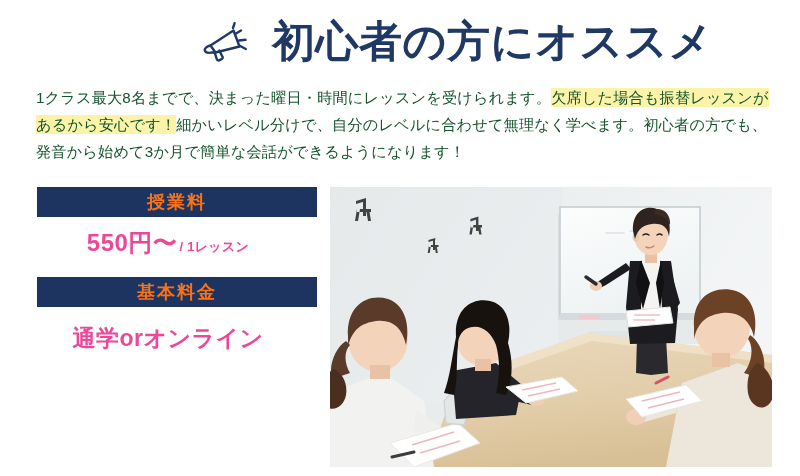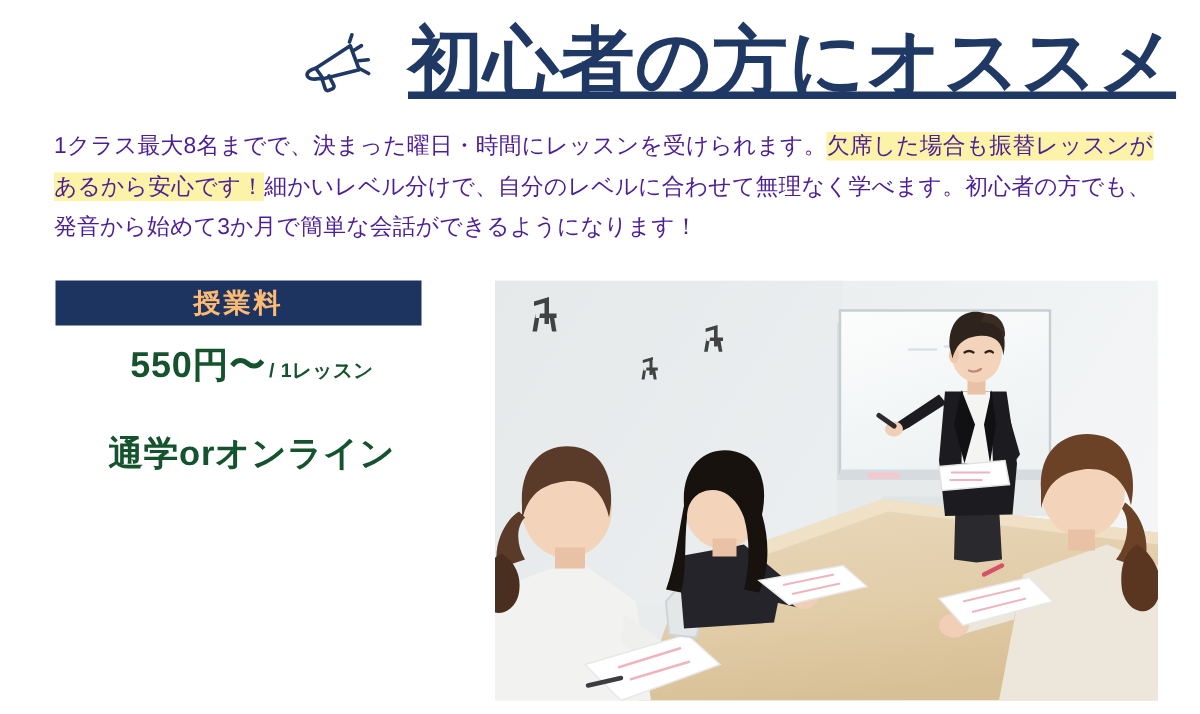--- a/index.html
+++ b/index.html
@@ -27,36 +27,35 @@
     height: 70px;
   }
   .megaphone-icon {
     width: 58px;
     height: 44px;
     flex: 0 0 auto;
     display: block;
     margin-top: 4px;
   }
   .heading-text {
-    font-size: 50px;
+    font-size: 43px;
     font-weight: bold;
     color: #1f3864;
     letter-spacing: 0.5px;
     line-height: 1;
     white-space: nowrap;
-    text-decoration: underline;
   }
 
   
   .lead-paragraph {
     margin: 14px 0 0 0;
     padding: 0 26px 0 36px;
     font-size: 15.2px;
     line-height: 27px;
-    color: #4c1d95;
+    color: #14532d;
     letter-spacing: 0.15px;
     text-align: left;
   }
   .lead-paragraph .mark {
     background: #faf3a8;
     padding: 1px 0;
   }
 
   
   .content-columns {
@@ -68,35 +67,35 @@
   .price-column {
     width: 330px;
     flex: 0 0 330px;
     padding-left: 37px;
   }
 
   .price-block { margin-bottom: 6px; }
 
   .price-bar {
     background: #1e3460;
-    color: #fdba74;
+    color: #f97316;
     font-size: 18px;
     font-weight: bold;
     text-align: center;
     line-height: 30px;
     height: 30px;
-    width: 244px;
+    width: 280px;
     letter-spacing: 2px;
   }
 
   .price-value {
     text-align: center;
     width: 262px;
     padding: 10px 0 12px 0;
-    color: #14532d;
+    color: #ec4899;
     white-space: nowrap;
   }
   .price-main {
     font-size: 24px;
     font-weight: bold;
     letter-spacing: 0.5px;
   }
   .price-unit {
     font-size: 13px;
     font-weight: bold;
@@ -148,20 +147,21 @@
   <div class="price-column">
 
     <div class="price-block">
       <div class="price-bar">授業料</div>
       <div class="price-value">
         <span class="price-main">550円〜</span><span class="price-unit">/ 1レッスン</span>
       </div>
     </div>
 
     <div class="price-block">
+      <div class="price-bar">基本料金</div>
     </div>
 
     <div class="price-block">
       <div class="price-value">
         <span class="mode-value">通学orオンライン</span>
       </div>
     </div>
 
   </div>
 

